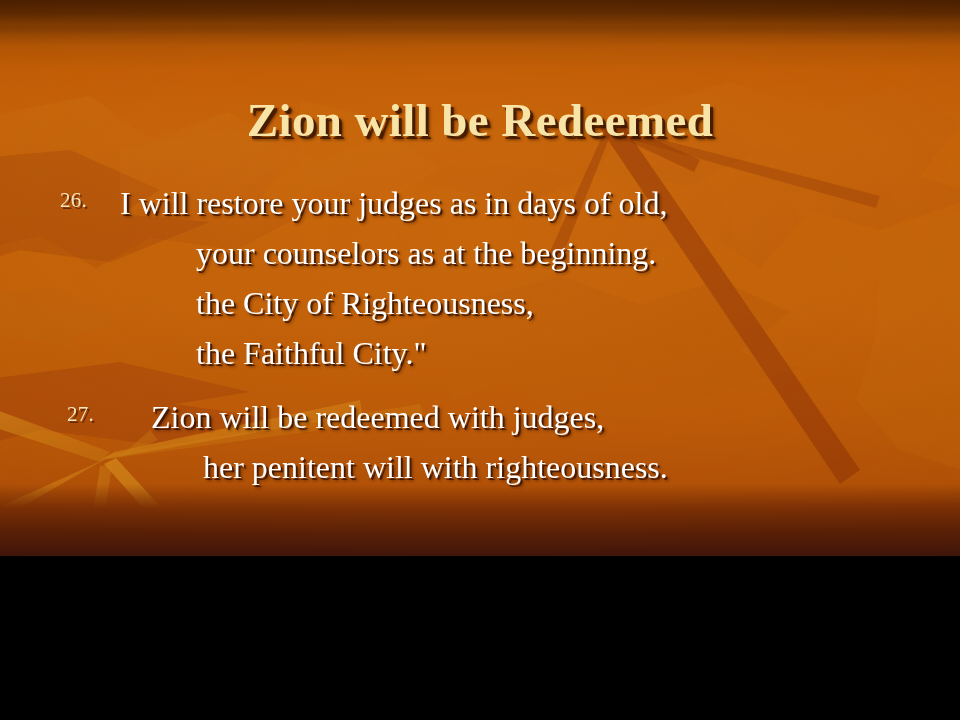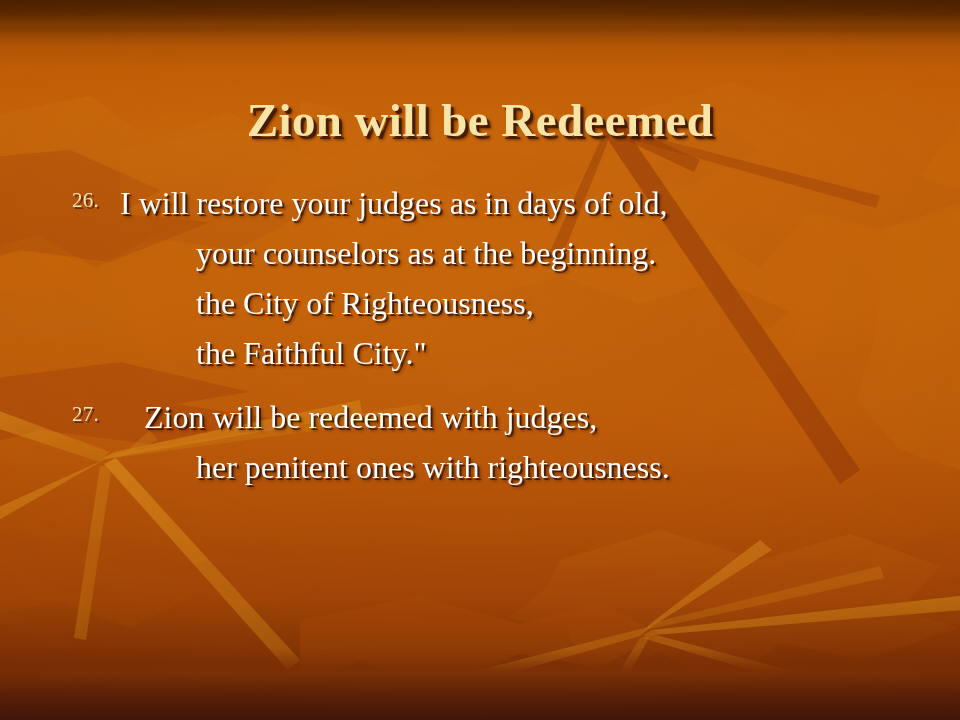--- a/index.html
+++ b/index.html
@@ -4,21 +4,21 @@
 <title>Zion will be Redeemed</title>
 <style>
   html, body {
     margin: 0;
     padding: 0;
     background: #000;
   }
   #slide {
     position: relative;
     width: 960px;
-    height: 720px;
+    height: 556px;
     overflow: hidden;
     font-family: "Liberation Serif", "DejaVu Serif", serif;
     background: #1d4ed8;
   }
 
   
   .bg-base {
     position: absolute;
     inset: 0;
     background:
@@ -91,21 +91,21 @@
     top: 178px;
     left: 0;
     width: 960px;
   }
   .verse {
     position: relative;
     margin: 0 0 8px 0;
   }
   .verse-num {
     position: absolute;
-    left: 72px;
+    left: 60px;
     top: 10px;
     font-size: 21px;
     color: #f3e6bd;
     text-shadow: 2px 2px 0 rgba(58,20,0,0.62);
     letter-spacing: 0.3px;
   }
   .verse-lines {
     font-size: 32px;
     line-height: 50px;
     color: #ffffff;
@@ -114,21 +114,21 @@
        3px 3px 3px rgba(36,12,0,0.45);
   }
   .ln {
     white-space: pre;
     display: block;
   }
   .ln.first-26 { padding-left: 120px; }
   .ln.first-27 { padding-left: 144px; }
   .ln.cont     { padding-left: 196px; }
 
-  .verse-27 { margin-top: 14px; }
+  .verse-27 { margin-top: 14px; margin-left: 7px; }
 </style>
 </head>
 <body>
 
 <div id="slide">
 
   <div class="bg-base"></div>
 
   <svg class="bg-leaves" viewBox="0 0 960 720" preserveAspectRatio="none">
     <defs>
@@ -223,18 +223,18 @@
         <span class="ln cont">your counselors as at the beginning.</span>
         <span class="ln cont">the City of Righteousness,</span>
         <span class="ln cont">the Faithful City."</span>
       </div>
     </div>
 
     <div class="verse verse-27">
       <span class="verse-num">27.</span>
       <div class="verse-lines">
         <span class="ln first-27">Zion will be redeemed with judges,</span>
-        <span class="ln cont">her penitent ones with righteousness.</span>
+        <span class="ln cont">her penitent will with righteousness.</span>
       </div>
     </div>
 
   </div>
 </div>
 
 </body></html>

